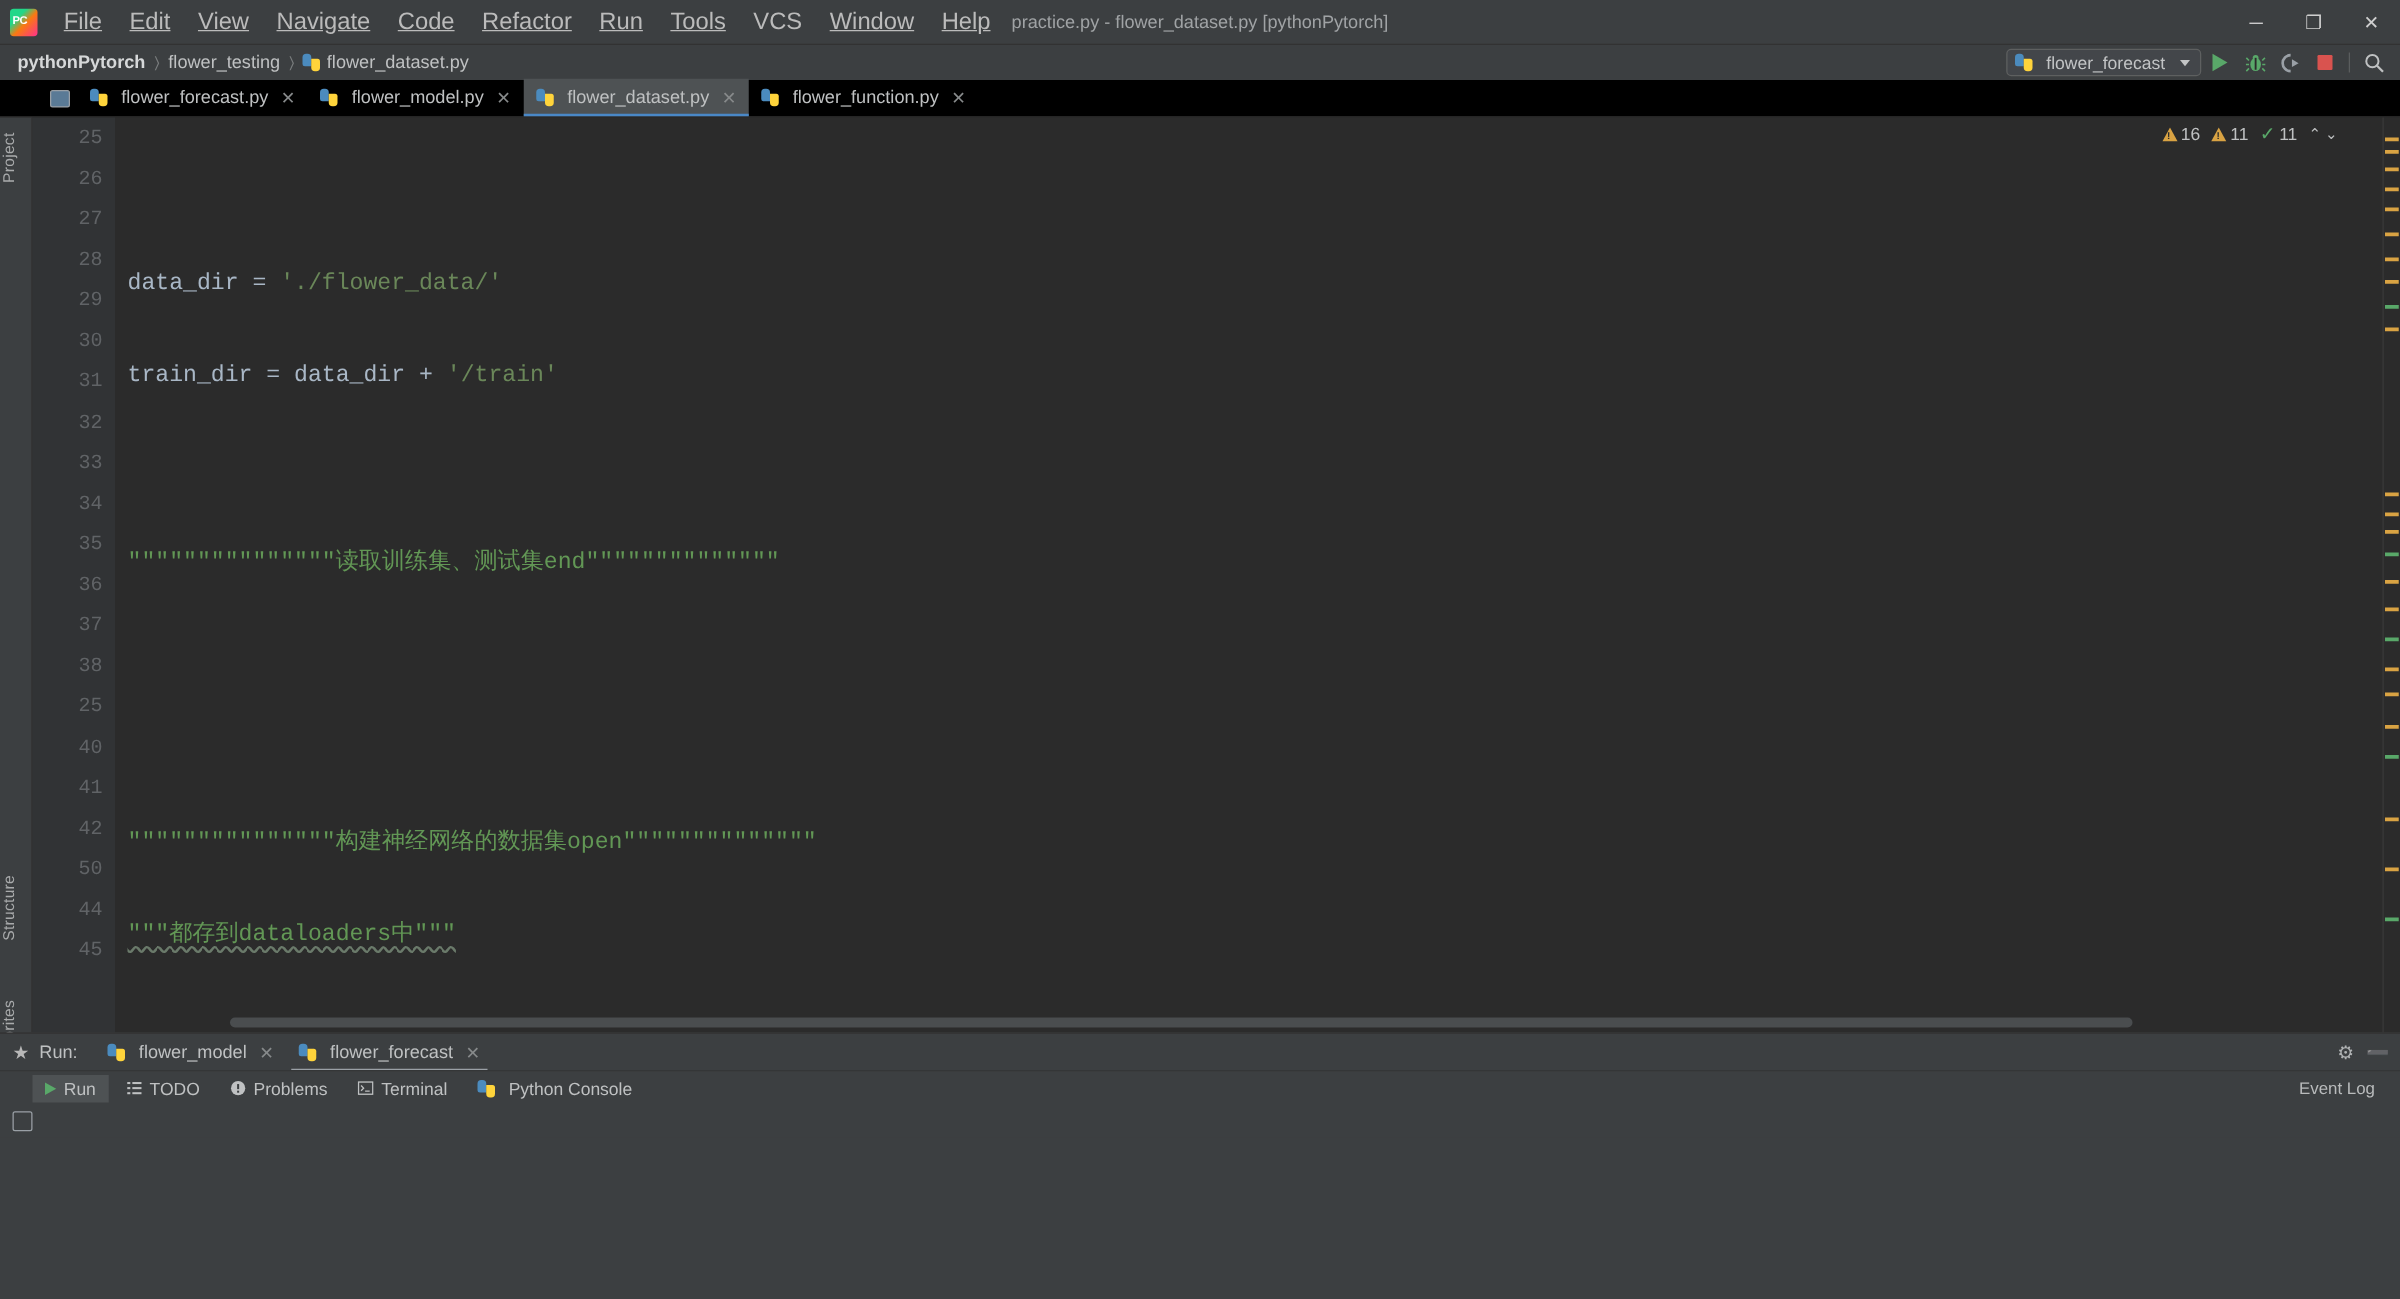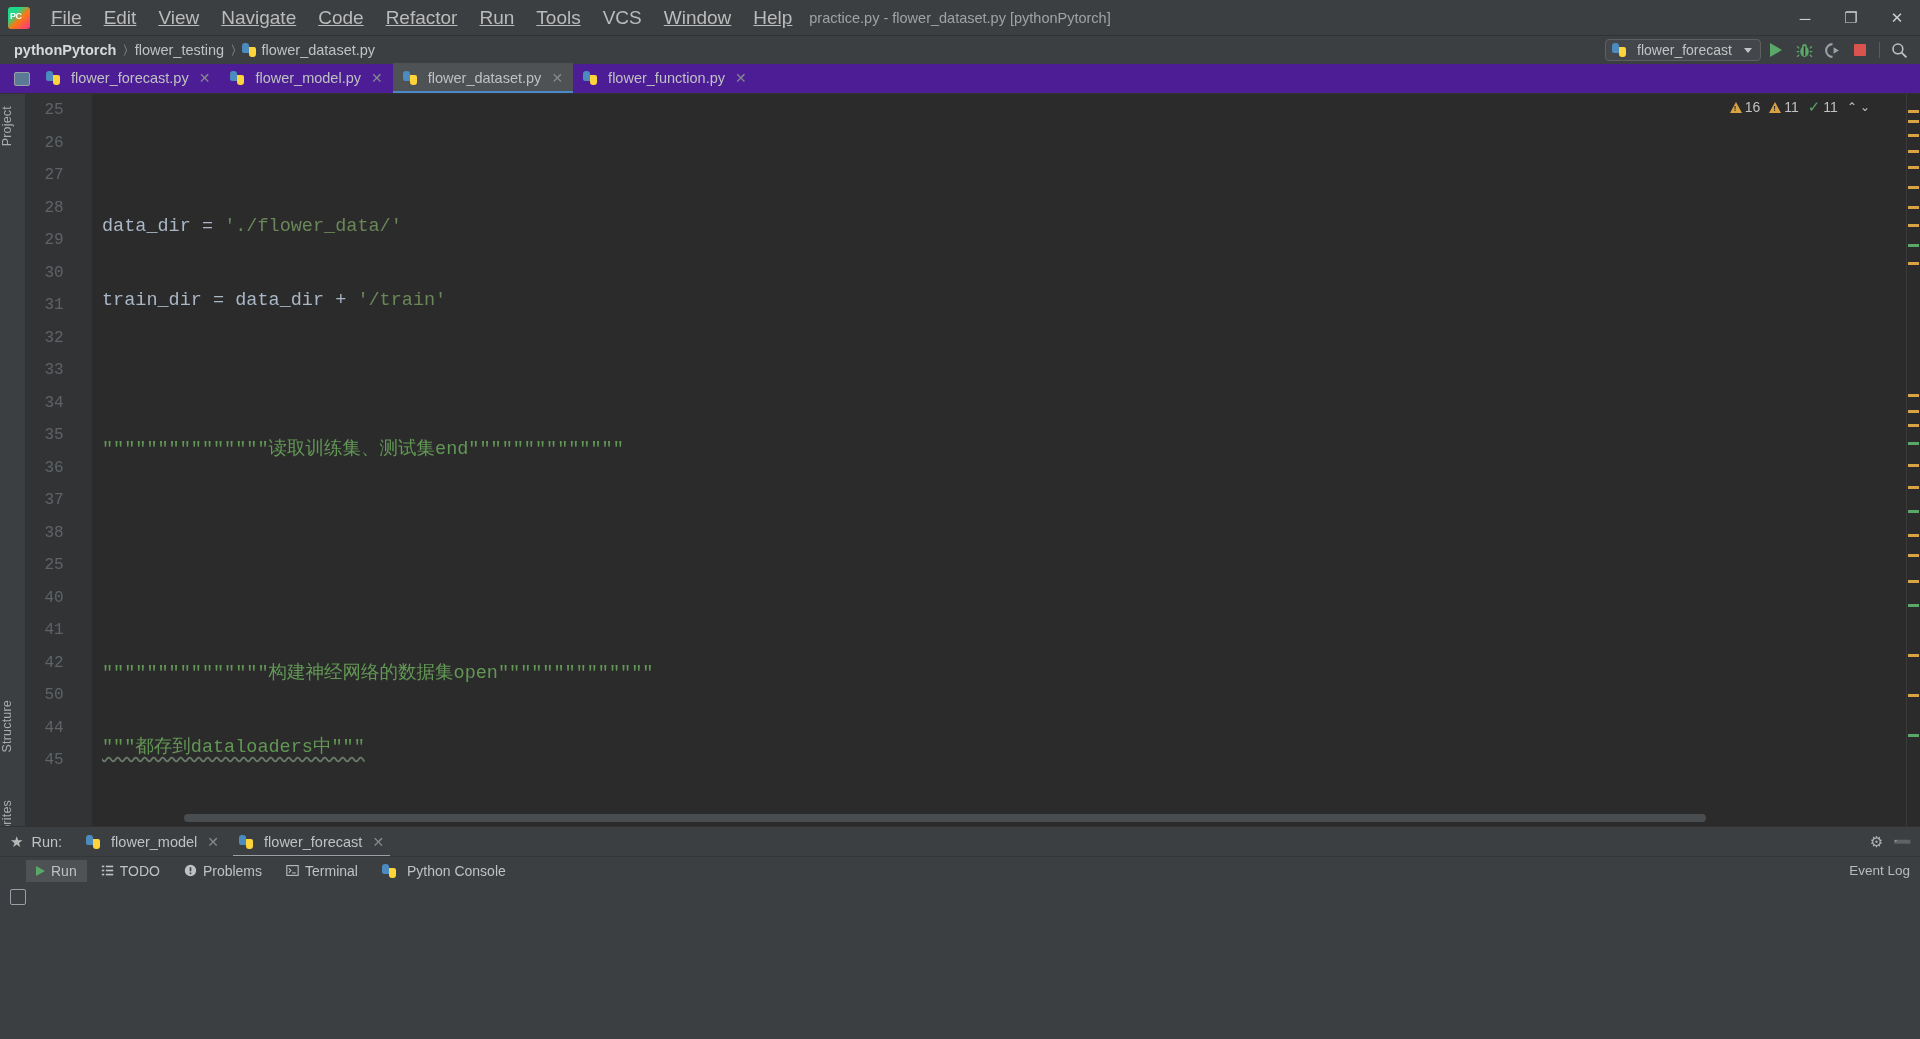--- a/index.html
+++ b/index.html
@@ -79,22 +79,22 @@
   }
   .tri-run {
     width:0;height:0;border-top:7px solid transparent;border-bottom:7px solid transparent;
     border-left:12px solid #59a869;
   }
   .sq-stop { width: 12px; height: 12px; background: #d9534f; border-radius:1px; }
   .tb-sep { width:1px; height: 16px; background:#5a5d5e; margin: 0 4px; }
 
   
   .tabrow {
-    height: 30px; background: #4c1d95; display: flex; align-items: flex-end;
-    border-bottom: 1px solid #323232; padding-left: 14px;
+    height: 30px; background: #000000; display: flex; align-items: flex-end;
+    border-bottom: 1px solid #323232; padding-left: 40px;
   }
   .tab {
     display: flex; align-items: center; gap: 6px; height: 30px;
     padding: 0 10px 0 10px; color: #bfc1c2; font-size: 14.5px;
     position: relative; white-space: nowrap;
   }
   .tab.active { background: #4e5254; }
   .tab.active::after {
     content:""; position:absolute; left:0; right:0; bottom:0; height:2px; background:#4a88c7;
   }
@@ -121,21 +121,21 @@
   .vtool.project { top: 6px; }
   .vtool.structure { top: 600px; }
   .vtool.favorites { top: 700px; }
 
   
   .gutter {
     width: 66px; background: #313335; flex: 0 0 auto;
     position: relative; font-family: "Liberation Mono", monospace;
     font-size: 16px; color: #606366; padding-top: 0px;
   }
-  .gut-line { height: 32.5px; line-height: 32.5px; text-align: center; padding-right: 10px; }
+  .gut-line { height: 32.5px; line-height: 32.5px; text-align: right; padding-right: 10px; }
 
   .code-wrap { flex: 1 1 auto; position: relative; overflow: hidden; background: #2b2b2b; }
   .code {
     font-family: "Liberation Mono", monospace; font-size: 18.5px;
     white-space: pre; color: #a9b7c6;
   }
   .cline { height: 32.5px; line-height: 32.5px; padding-left: 10px; }
 
   
   .t-def   { color: #a9b7c6; }
@@ -189,21 +189,21 @@
 
   
   .bottombar {
     height: 28px; background: #3c3f41; display:flex; align-items:center;
     padding-left: 26px; gap: 4px; border-top: 1px solid #343637;
   }
   .btab {
     display:flex;align-items:center;gap:6px;padding: 3px 10px; color:#bfc1c2;font-size:14px;
   }
   .btab.active { background: #4e5254; }
-  .bottombar-right { position:absolute; right: 10px; display:flex;align-items:center;gap:8px;
+  .bottombar-right { position:absolute; right: 20px; display:flex;align-items:center;gap:8px;
      color:#b9bbbc; font-size:13.5px;}
 
   
   .statusbar {
     height: 26px; background: #3c3f41; display:flex; align-items:center; padding-left: 6px;
     position: relative;
   }
   .sb-icon { width:16px;height:16px;border:1.5px solid #9aa0a6; border-radius:2px; margin-left:4px;}
 
   

